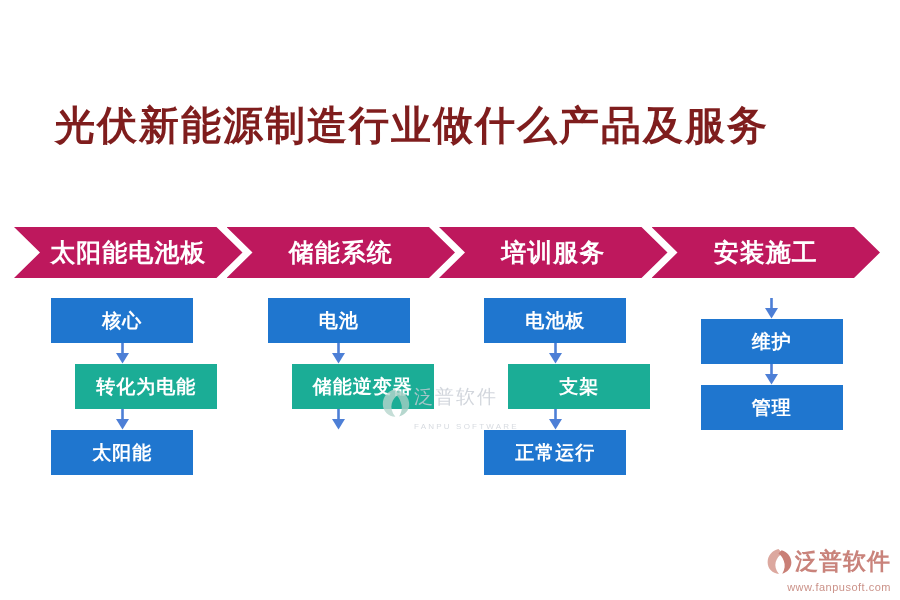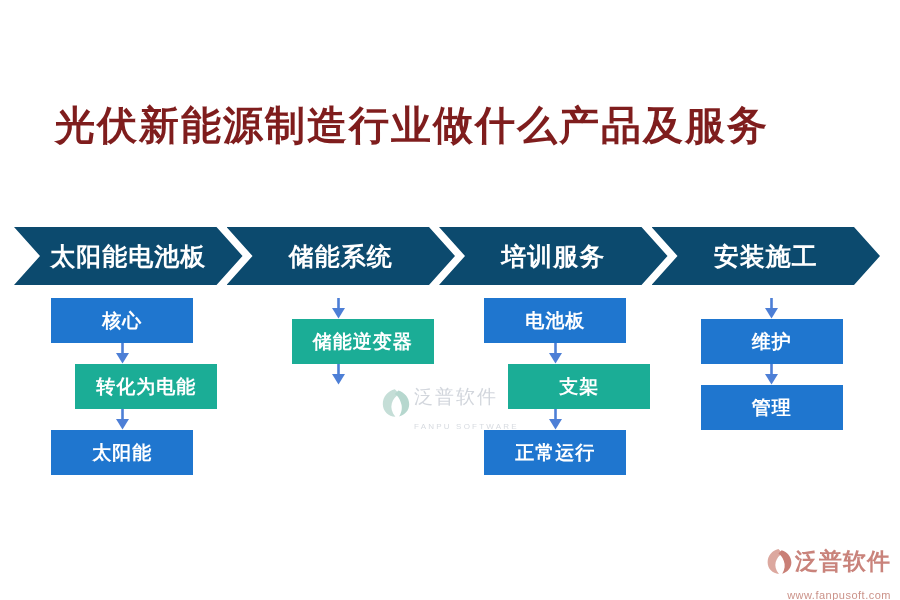--- a/index.html
+++ b/index.html
@@ -12,21 +12,21 @@
     position:absolute;left:55px;top:98px;margin:0;
     font-size:40px;font-weight:bold;color:#7f1d1d;letter-spacing:2px;
     white-space:nowrap;
   }
   
   .band{
     position:absolute;left:14px;top:227px;width:866px;height:58px;
     display:flex;flex-direction:row;
   }
   .chev{
-    flex:1 1 0;height:58px;background:#0c4a6e;
+    flex:1 1 0;height:51px;background:#be185d;
     clip-path:polygon(0 0, calc(100% - 26px) 0, 100% 50%, calc(100% - 26px) 100%, 0 100%, 26px 50%);
     display:flex;align-items:center;justify-content:center;
     margin-left:-16px;
   }
   .chev:first-child{margin-left:0;}
   .chev span{
     color:#fff;font-size:25px;font-weight:bold;letter-spacing:1px;white-space:nowrap;
   }
   
   .columns{
@@ -52,21 +52,21 @@
   .wm-sub{font-size:8px;color:#CDD2D9;letter-spacing:2.2px;white-space:nowrap;
           font-family:"Liberation Sans","DejaVu Sans",sans-serif;margin-top:12px;}
   
   .footer-logo{
     position:absolute;left:766px;top:546px;display:flex;flex-direction:column;
     align-items:flex-end;
   }
   .fl-row{display:flex;flex-direction:row;align-items:center;}
   .fl-icon{width:27px;height:27px;margin-right:2px;}
   .fl-brand{font-size:23px;font-weight:bold;color:#C9837B;letter-spacing:1px;white-space:nowrap;}
-  .fl-url{font-size:11px;color:#CB9289;letter-spacing:.5px;margin-top:12px;
+  .fl-url{font-size:11px;color:#CB9289;letter-spacing:.5px;margin-top:4px;
           font-family:"Liberation Sans","DejaVu Sans",sans-serif;white-space:nowrap;}
 </style>
 </head>
 <body>
 
 <div class="canvas">
 
   <h1 class="title">光伏新能源制造行业做什么产品及服务</h1>
 
   <div class="band">
@@ -104,20 +104,23 @@
             <path d="M7.5 0 V11" stroke="#4D7FD6" stroke-width="2.6"></path>
             <path d="M1 10 H14 L7.5 20.5 Z" fill="#4D7FD6"></path>
           </svg>
       </div>
       <div class="box blue">
           <span>太阳能</span>
         </div>
     </div>
 
     <div class="col">
+      <div class="box blue">
+          <span>电池</span>
+        </div>
       <div class="arrow">
         <svg width="15" height="21" viewBox="0 0 15 21">
             <path d="M7.5 0 V11" stroke="#4D7FD6" stroke-width="2.6"></path>
             <path d="M1 10 H14 L7.5 20.5 Z" fill="#4D7FD6"></path>
           </svg>
       </div>
       <div class="box green">
           <span>储能逆变器</span>
         </div>
       <div class="arrow">

